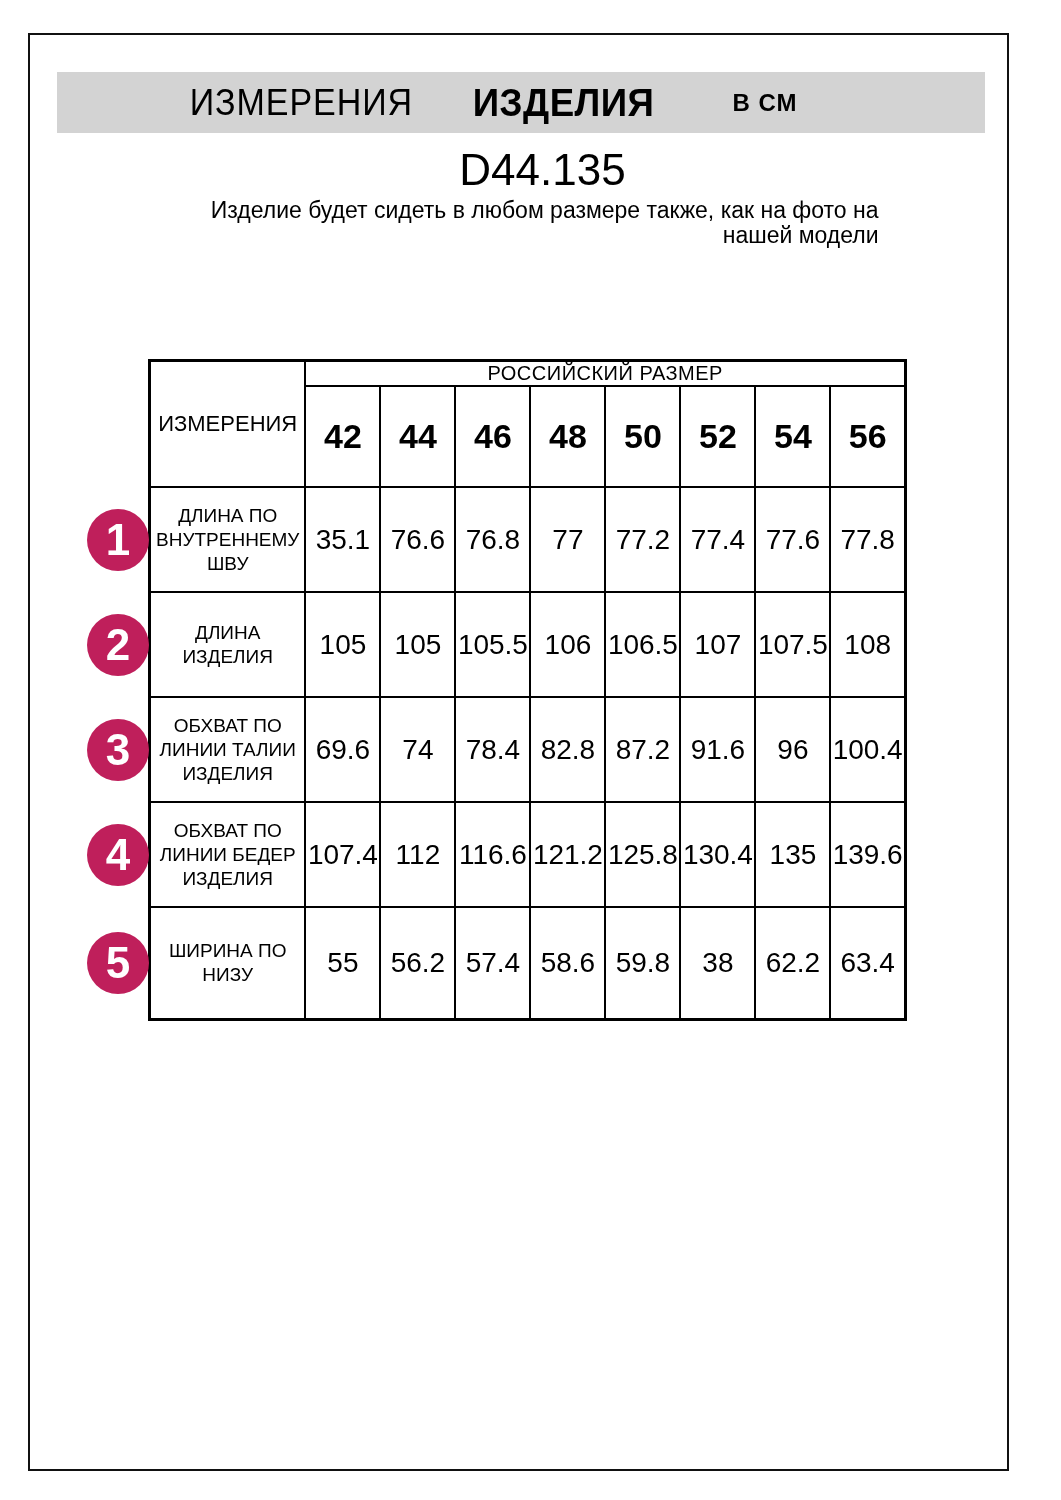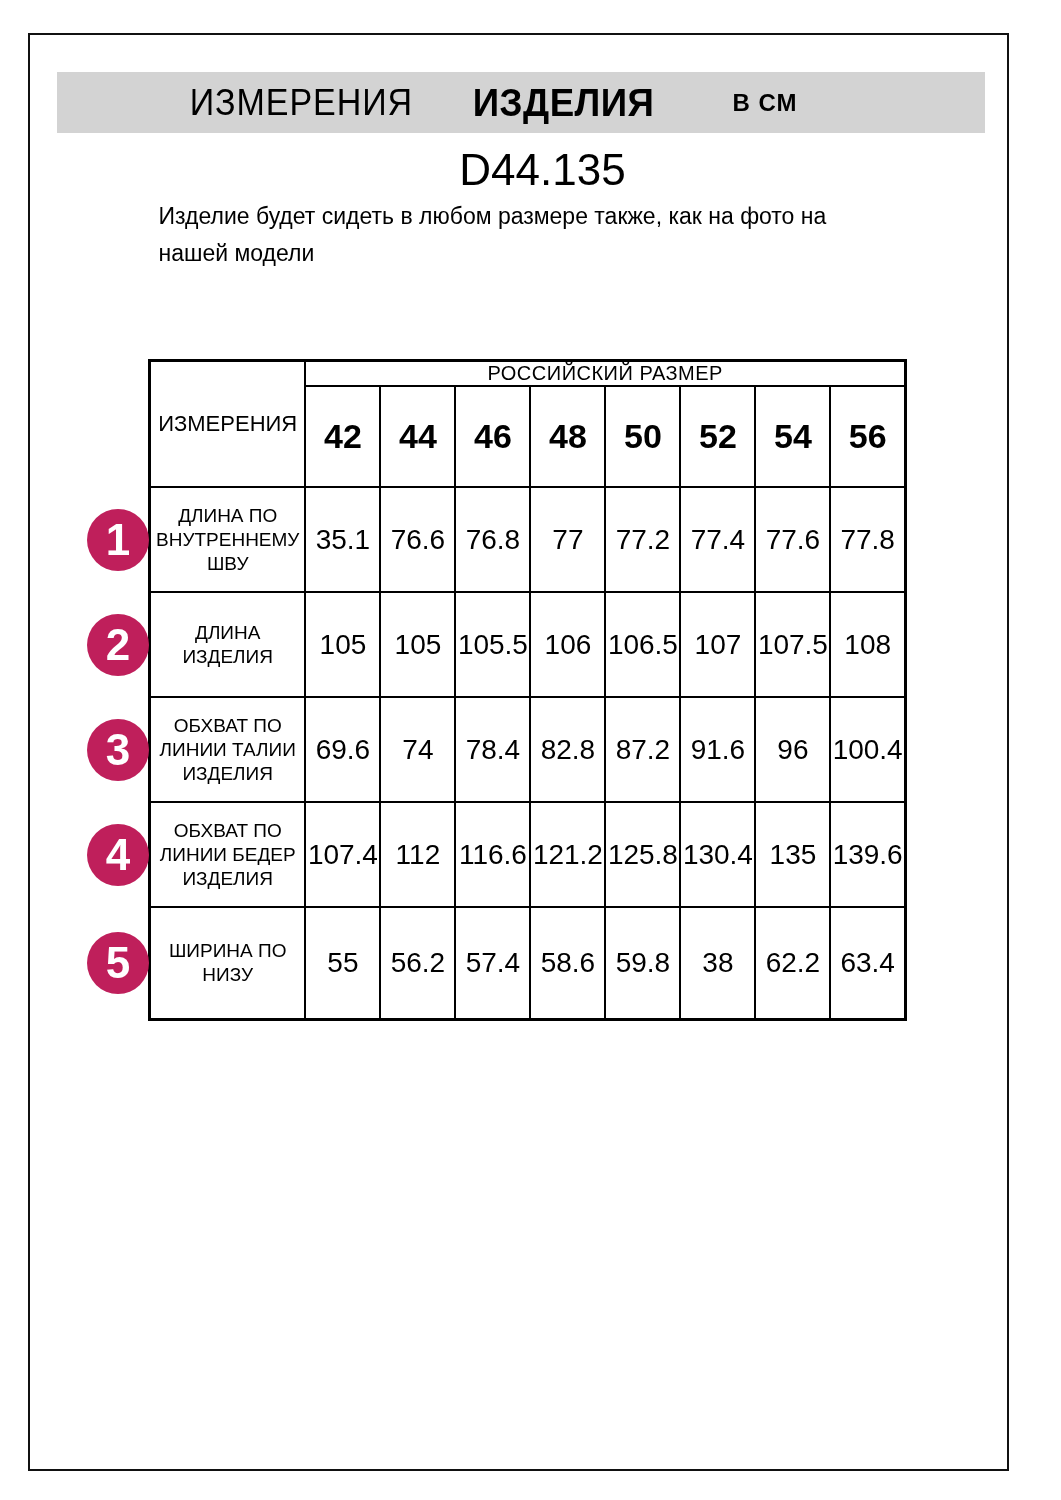--- a/index.html
+++ b/index.html
@@ -61,23 +61,23 @@
     text-align: center;
     font-size: 44px;
     font-weight: normal;
     margin-left: 24px;
   }
   .subtitle {
     position: absolute;
     left: 50%; top: 163px;
     transform: translateX(-50%);
     width: 720px;
-    text-align: left;
+    text-align: right;
     font-size: 23px;
-    line-height: 37px;
+    line-height: 25px;
   }
   
   .size-table {
     position: absolute;
     left: 118px; top: 324px;
     border-collapse: collapse;
     table-layout: fixed;
     border: 3px solid #000;
   }
   .size-table th, .size-table td {

